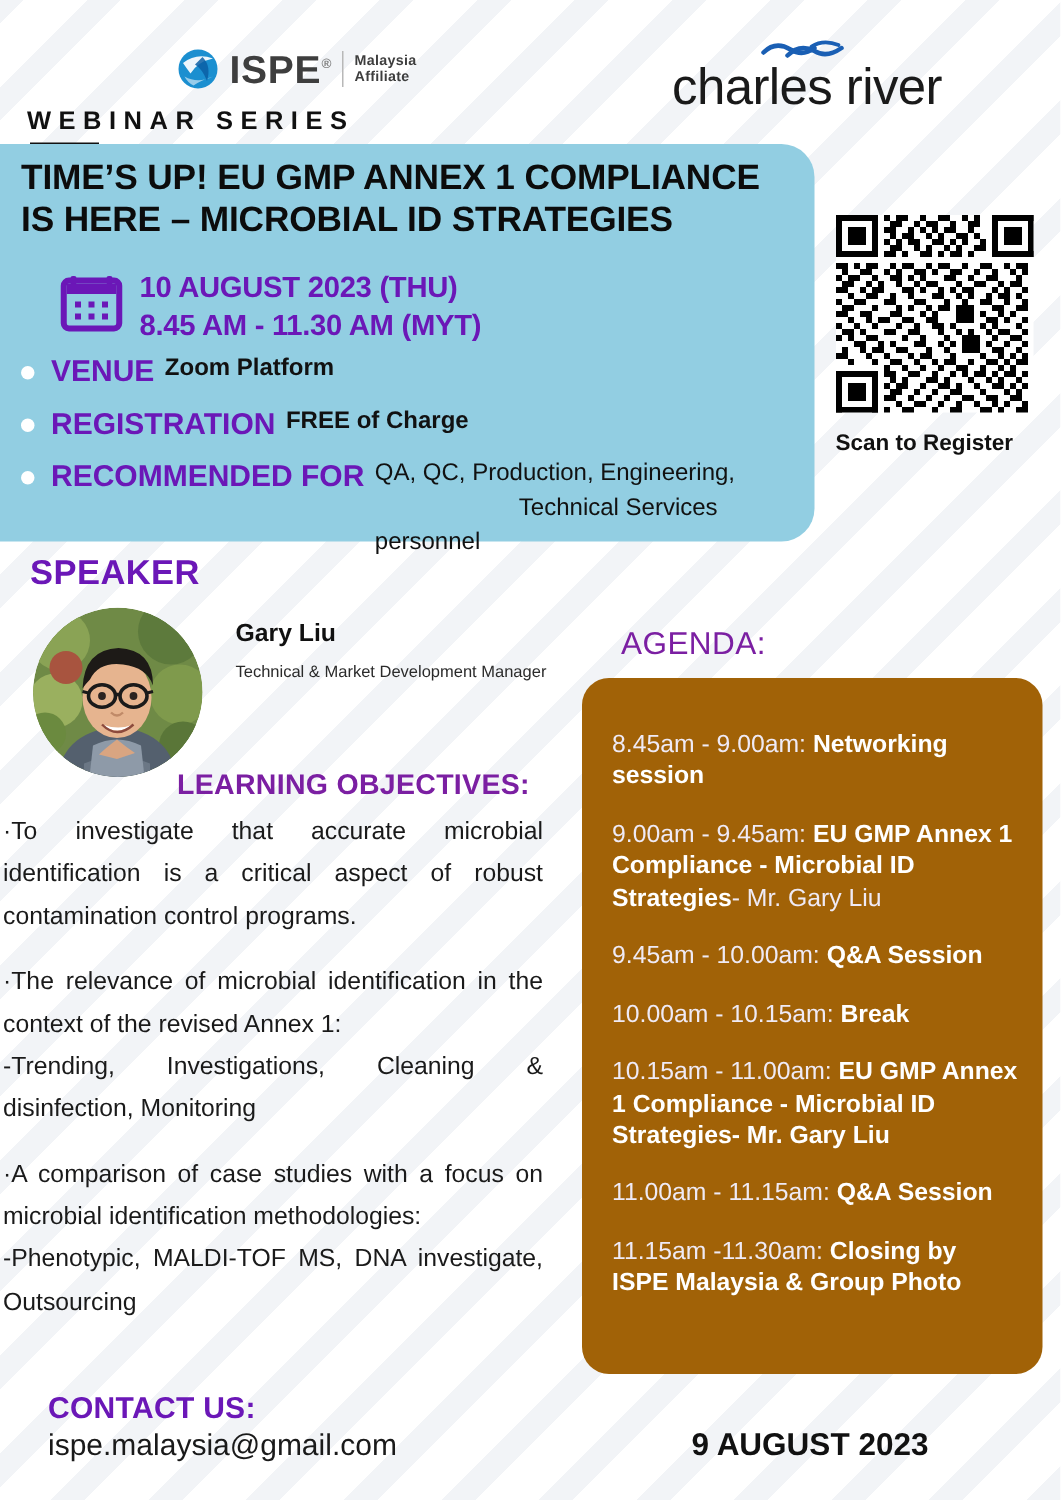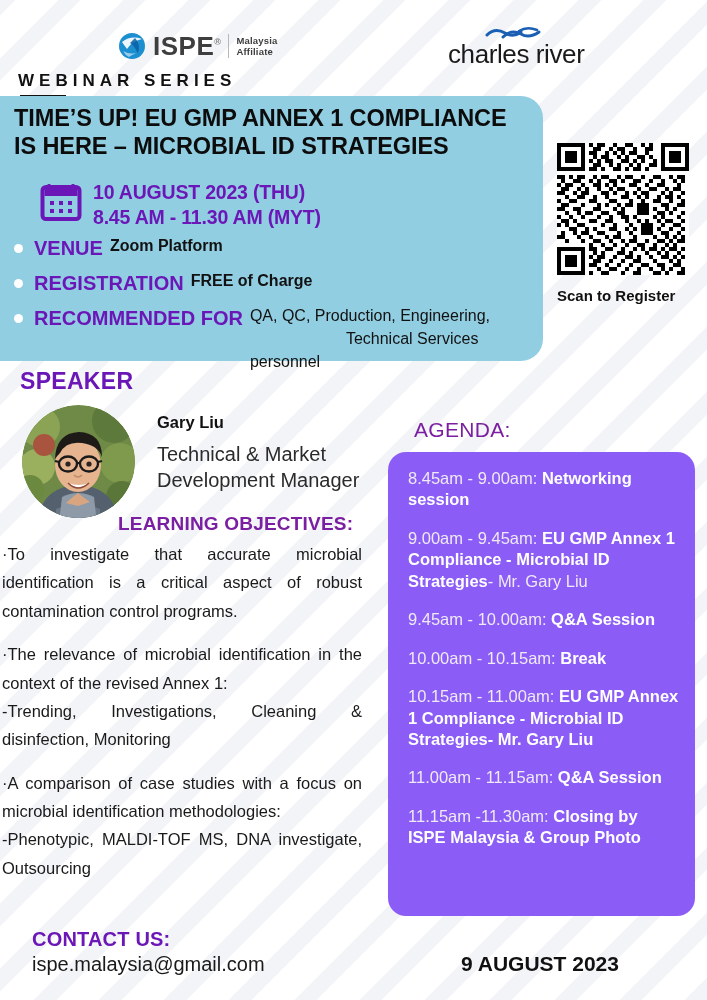--- a/index.html
+++ b/index.html
@@ -43,21 +43,21 @@
   .ispe-dot { font-size: 9px; color: #808080; vertical-align: super; }
   .ispe-divider { width: 1px; height: 24px; background: #b8b8b8; }
   .ispe-affil {
     font-size: 9.5px; font-weight: bold; color: #3e3e3e;
     line-height: 1.18; letter-spacing: 0.2px;
   }
 
   .cr-logo { position: absolute; left: 448px; top: 10px; text-align: center; }
   .cr-wave { height: 14px; margin-bottom: 1px; }
   .cr-word {
-    font-size: 26px; color: #1a1a1a; letter-spacing: -0.4px;
+    font-size: 34px; color: #1a1a1a; letter-spacing: -0.4px;
     line-height: 1; font-family: "Liberation Sans", sans-serif;
   }
 
   
   .series-label {
     position: absolute; left: 18px; top: 71px;
     font-size: 17px; font-weight: bold; letter-spacing: 5px; color: #111;
   }
   .series-rule {
     position: absolute; left: 20px; top: 95px;
@@ -118,21 +118,21 @@
   .avatar {
     position: absolute; left: 22px; top: 405px;
     width: 113px; height: 113px; border-radius: 50%; overflow: hidden;
   }
   .speaker-name {
     position: absolute; left: 157px; top: 413px;
     font-size: 16.5px; font-weight: bold; color: #111;
   }
   .speaker-role {
     position: absolute; left: 157px; top: 441px; width: 215px;
-    font-size: 20px; color: #2b2b2b; line-height: 1.3;
+    font-size: 11px; color: #2b2b2b; line-height: 1.3;
   }
 
   
   .lo-head {
     position: absolute; left: 118px; top: 513px;
     font-size: 19px; font-weight: bold; color: #7b1fa2; letter-spacing: 0.2px;
   }
   .lo-body {
     position: absolute; left: 2px; top: 540px; width: 360px;
     font-size: 16.5px; color: #1a1a1a; line-height: 1.72;
@@ -143,22 +143,22 @@
   .lo-sub { text-align: justify; }
 
   
   .agenda-head {
     position: absolute; left: 414px; top: 418px;
     font-size: 21px; font-weight: normal; color: #7b1fa2; letter-spacing: 0.3px;
   }
   .agenda-panel {
     position: absolute; left: 388px; top: 452px;
     width: 307px; height: 464px;
-    background: #8b5cf6; border-radius: 18px;
-    padding: 16px 16px 0 20px;
+    background: #a16207; border-radius: 18px;
+    padding: 34px 16px 0 20px;
   }
   .agenda-item {
     color: #ffffff; font-size: 16.5px; line-height: 1.3;
     margin-bottom: 17px;
   }
   .agenda-item .t { font-weight: normal; color: #efeaf5; }
   .agenda-item .d { font-weight: bold; color: #ffffff; }
   .agenda-item .n { font-weight: normal; color: #efeaf5; }
 
   

